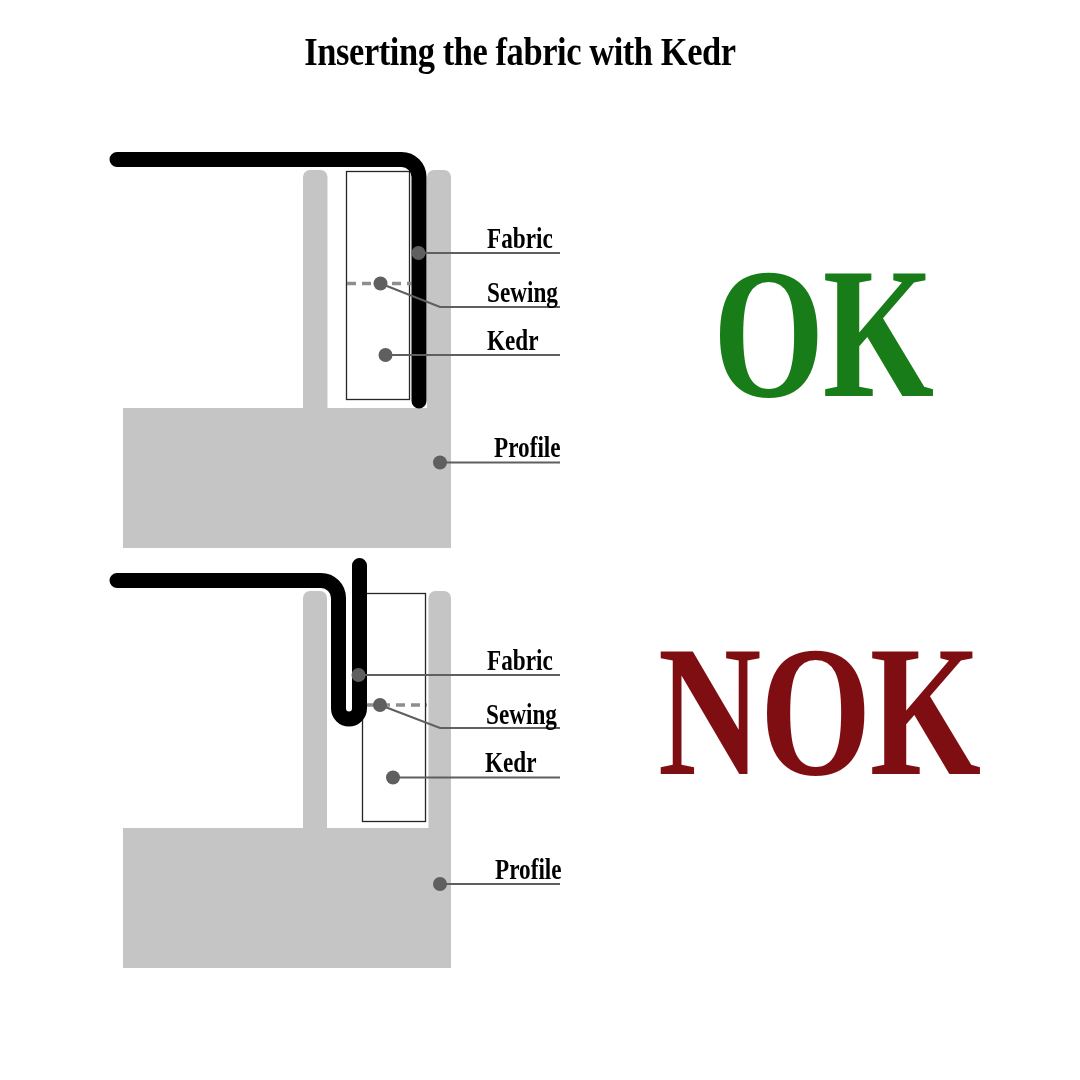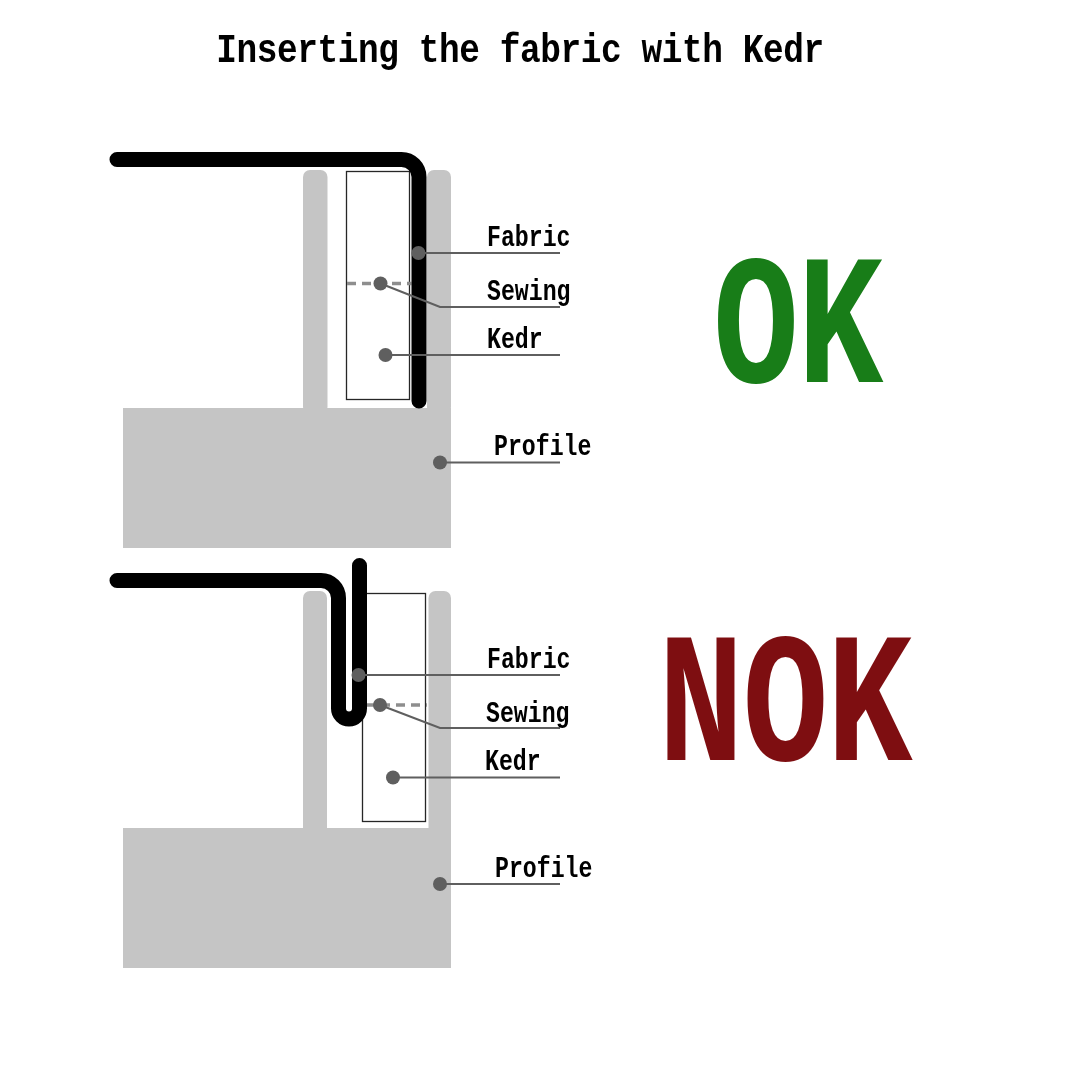--- a/index.html
+++ b/index.html
@@ -1,18 +1,18 @@
 <!DOCTYPE html>
 <html style="--background: #ffffff; --fabric_black: #000000; --profile_gray: #c5c5c5; --kedr_border: #262626; --leader_gray: #5f5f5f; --dash_gray: #8e8e8e; --ok_green: #187d18; --nok_maroon: #7e0e11;"><head>
 <meta charset="utf-8">
 <style>
   html,body{margin:0;padding:0;background:#fff;}
   #canvas{
     position:relative;width:1080px;height:1080px;background:var(--background,#fff);
-    font-family:Liberation Mono, monospace;overflow:hidden;
+    font-family:Liberation Serif, serif;overflow:hidden;
   }
   .title{
     position:absolute;top:31px;left:0;width:1040px;text-align:center;
     font-size:41px;font-weight:700;color:#000;line-height:1;white-space:nowrap;
     transform:scaleX(0.84);transform-origin:center top;letter-spacing:-0.5px;
   }
   svg.diagram-layer{position:absolute;left:0;top:0;}
   .profile-shape{fill:var(--profile_gray,#c5c5c5);}
   .kedr-shape{fill:#ffffff;stroke:var(--kedr_border,#262626);stroke-width:1.3;}
   .fabric-stroke{fill:none;stroke:var(--fabric_black,#000);stroke-width:15;stroke-linecap:round;stroke-linejoin:round;}

